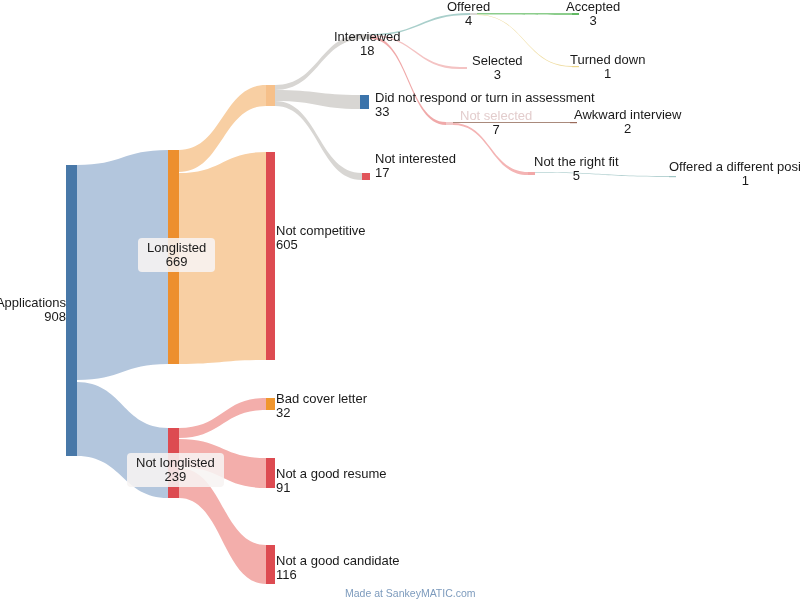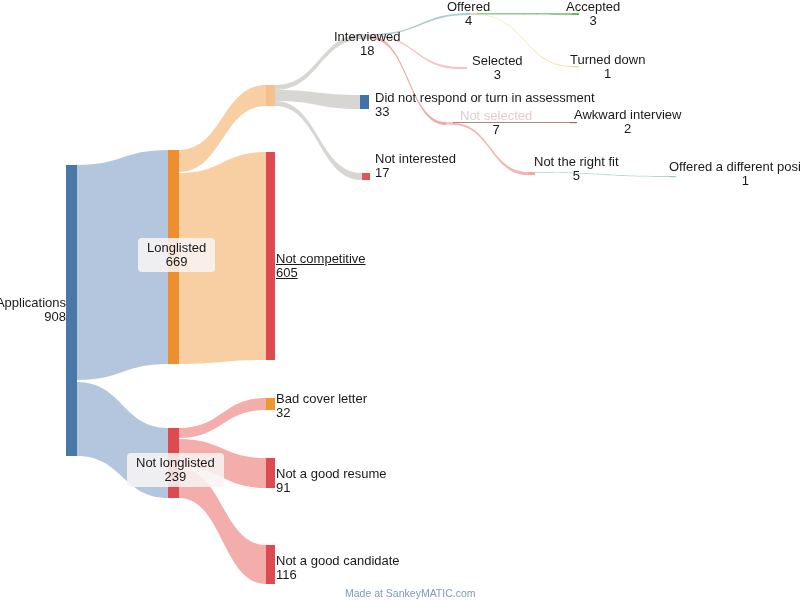--- a/index.html
+++ b/index.html
@@ -124,21 +124,21 @@
     <span class="lbl-name">Longlisted</span>
     <span class="lbl-val">669</span>
   </div>
 
   <div class="node-label align-center boxed" style="left:127px; top:453px;">
     <span class="lbl-name">Not longlisted</span>
     <span class="lbl-val">239</span>
   </div>
 
 
-  <div class="node-label align-left" style="left:276px; top:252px;text-decoration:underline;">
+  <div class="node-label align-left" style="left:276px; top:224px;">
     <span class="lbl-name">Not competitive</span>
     <span class="lbl-val">605</span>
   </div>
 
   <div class="node-label align-left" style="left:276px; top:392px;">
     <span class="lbl-name">Bad cover letter</span>
     <span class="lbl-val">32</span>
   </div>
 
   <div class="node-label align-left" style="left:276px; top:467px;">

